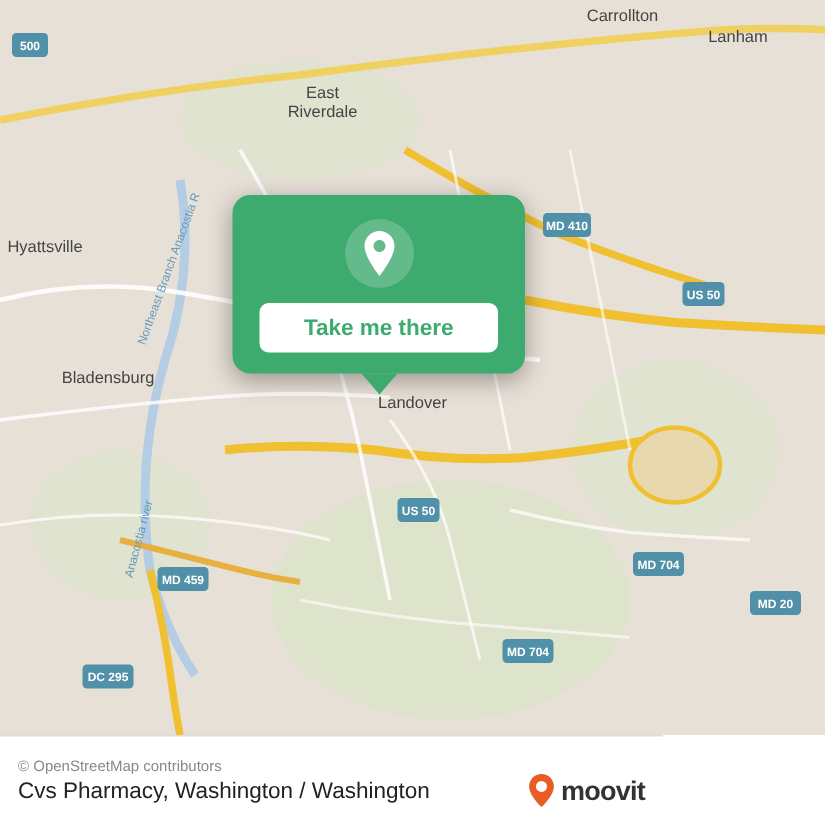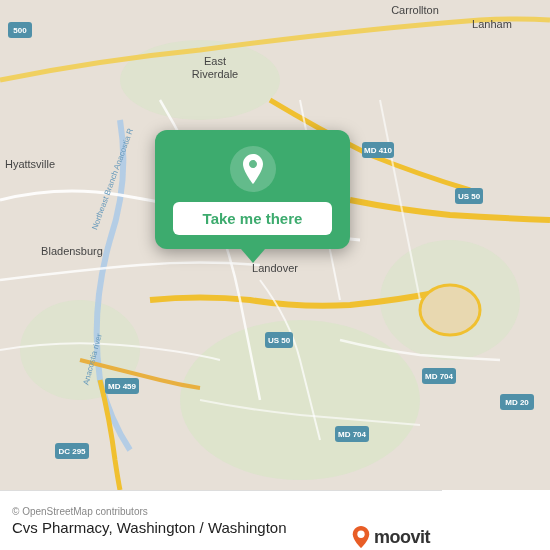--- a/index.html
+++ b/index.html
@@ -94,21 +94,21 @@
     }
 
     #bottom-bar .location-title {
       font-size: 15px;
       color: #222;
       font-weight: 500;
     }
 
     #moovit-logo {
       position: absolute;
-      bottom: 2px;
+      bottom: 12px;
       right: 12px;
       display: flex;
       align-items: flex-end;
       gap: 4px;
     }
 
     .moovit-pin {
       width: 18px;
       height: 22px;
     }

